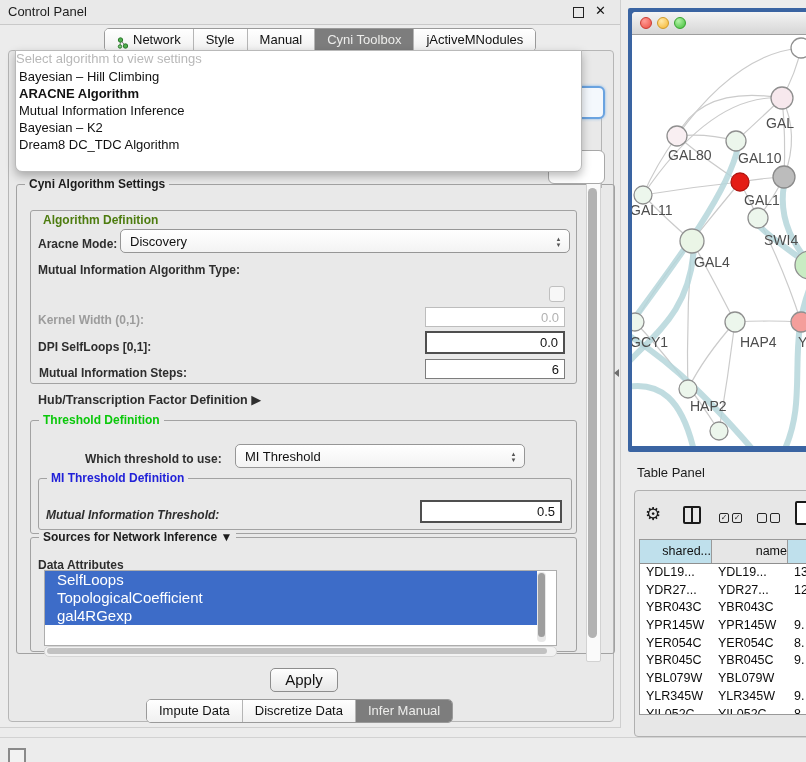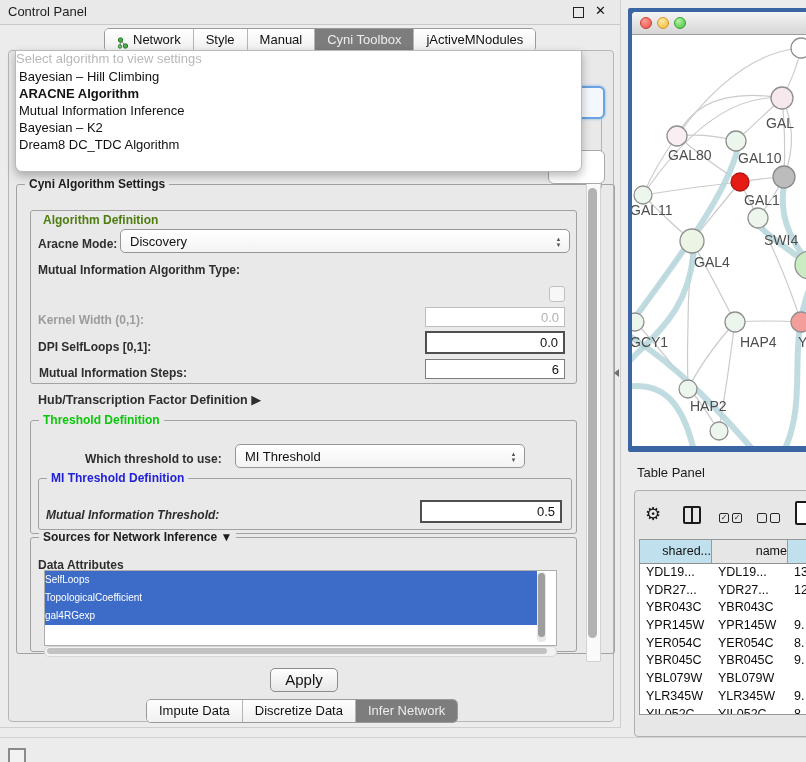--- a/index.html
+++ b/index.html
@@ -48,21 +48,21 @@
   .tf{position:absolute;background:#fff;font-size:13px;color:#111;text-align:right;
     padding:0 5px;box-sizing:border-box;line-height:19px;}
   .tf.normal{border:1px solid #7d7d7d;height:20px;}
   .tf.focus{border:2px solid #4f4f4f;height:23px;line-height:20px;}
   .tf.dis{border:1px solid #bdbdbd;color:#b2b2b2;height:20px;}
 
   .checkbox{position:absolute;width:14px;height:14px;border:1px solid #c0c0c0;border-radius:3px;background:#f7f7f7;}
 
   
   .attr-list{position:absolute;background:#fff;border:1px solid #adadad;overflow:hidden;}
-  .attr-item{height:18px;line-height:18px;background:#3d6cc8;color:#fff;font-size:10px;padding-left:0;white-space:nowrap;}
+  .attr-item{height:18px;line-height:18px;background:#3d6cc8;color:#fff;font-size:15px;padding-left:12px;white-space:nowrap;}
   .list-vscroll{position:absolute;top:1px;right:10px;width:9px;height:70px;background:#e8e8e8;border-radius:4px;}
   .list-vthumb{position:absolute;left:1px;top:1px;width:7px;height:64px;background:#9e9e9e;border-radius:4px;}
   .hscroll{position:absolute;height:9px;background:#f2f2f2;border:1px solid #d6d6d6;border-radius:5px;}
   .hthumb{position:absolute;top:1px;left:2px;height:6px;background:#c2c2c2;border-radius:4px;}
 
   .panel-vscroll{left:586px;top:182px;width:13px;height:478px;background:#fafafa;border:1px solid #d2d2d2;border-radius:2px;}
   .panel-vthumb{position:absolute;left:1px;top:5px;width:9px;height:450px;background:#b2b2b2;border-radius:5px;}
 
   .apply-btn{left:270px;top:668px;width:66px;height:22px;border:1px solid #8d8d8d;border-radius:5px;
     background:linear-gradient(#fefefe,#e7e7e7);font-size:15px;text-align:center;line-height:21px;color:#111;}
@@ -234,21 +234,21 @@
   <div class="abs apply-btn">Apply</div>
 
   <div class="abs segbar" style="left:146px;top:699px;">
       <div class="seg">
         <span>Impute Data</span>
       </div>
       <div class="seg">
         <span>Discretize Data</span>
       </div>
       <div class="seg sel">
-        <span>Infer Network</span>
+        <span>Infer Manual</span>
       </div>
     </div>
 
   <div class="abs" id="algo-popup">
     <div class="popup-placeholder">Select algorithm to view settings</div>
     <div>
         <div class="popup-item">Bayesian – Hill Climbing</div>
         <div class="popup-item bold">ARACNE Algorithm</div>
         <div class="popup-item">Mutual Information Inference</div>
         <div class="popup-item">Bayesian – K2</div>

